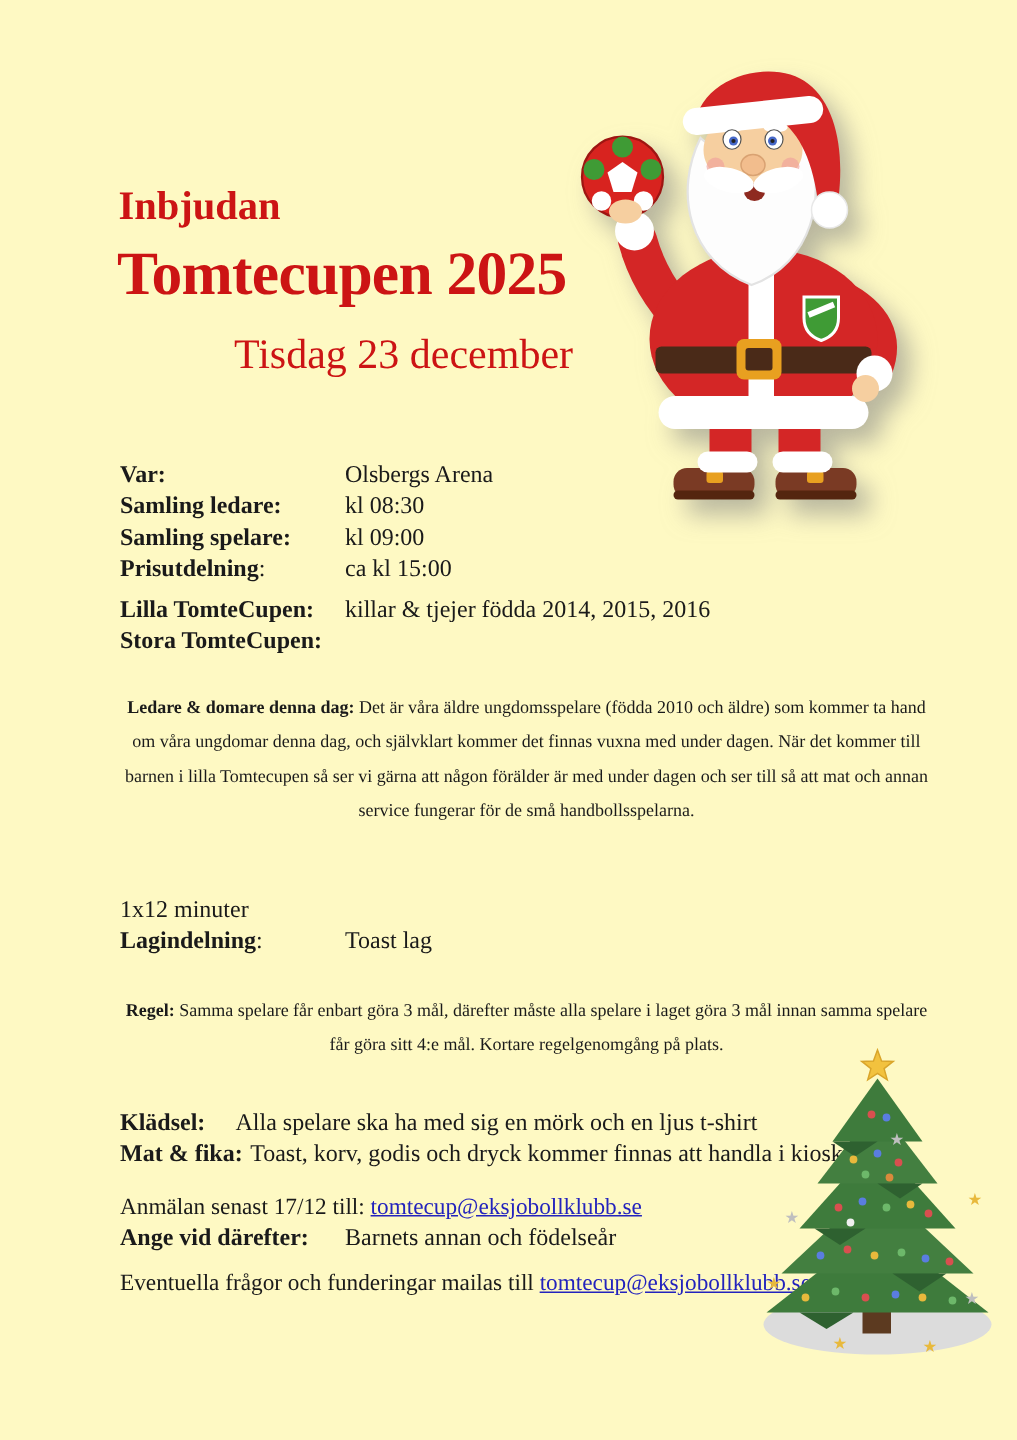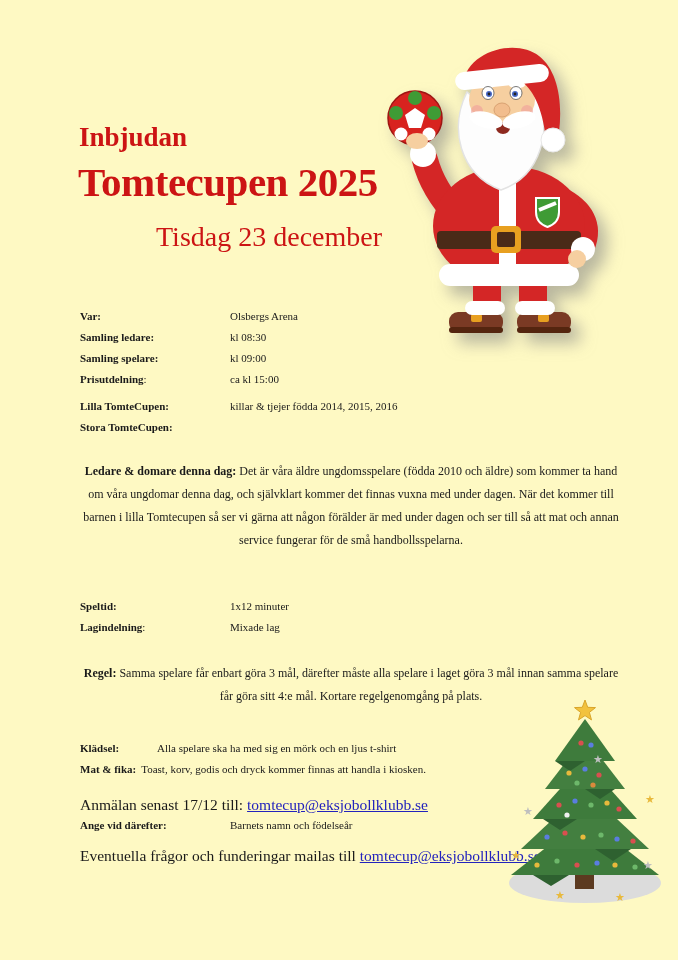--- a/index.html
+++ b/index.html
@@ -4,21 +4,21 @@
 <style>
   html,body{margin:0;padding:0;background:#ffffff;}
   .page{
     position:relative;width:678px;height:960px;background:#fef9c3;overflow:hidden;
     font-family:"Liberation Serif","DejaVu Serif",serif;color:var(--ink,#1a1a1a);
   }
   .abs{position:absolute;}
   .kicker{left:79px;top:122px;font-size:27px;font-weight:bold;color:var(--red,#cc1414);}
   .title{left:78px;top:158px;font-size:41px;font-weight:bold;color:var(--red,#cc1414);letter-spacing:-0.5px;}
   .date{left:156px;top:221px;font-size:28px;color:var(--red,#cc1414);text-align:center;}
-  .kv{left:80px;font-size:11px;line-height:21px;display:flex;white-space:nowrap;}
+  .kv{left:80px;font-size:16px;line-height:21px;display:flex;white-space:nowrap;}
   .kv .lab{font-weight:bold;width:150px;flex:none;}
   .kv .lab.narrow{width:77px;}
   .kv .lab.auto{width:auto;margin-right:5px;}
   .kv .colon{font-weight:normal;}
   .para{left:80px;width:542px;font-size:12px;line-height:23px;text-align:center;}
   .para .lead{font-weight:bold;}
   .line{left:80px;font-size:15.5px;line-height:21px;white-space:nowrap;}
   .line .b{font-weight:normal;}
   a.maillink{color:var(--link,#2323bd);text-decoration:underline;cursor:pointer;}
   .santa{left:386px;top:40px;width:258px;height:300px;
@@ -130,47 +130,46 @@
   </div>
   <div class="abs kv" style="top:417px">
     <span class="lab">Stora TomteCupen:</span>
   </div>
 
   <div class="abs para" style="top:460px">
     <span class="lead">Ledare &amp; domare denna dag:</span><span> Det är våra äldre ungdomsspelare (födda 2010 och äldre) som kommer ta hand om våra ungdomar denna dag, och självklart kommer det finnas vuxna med under dagen. När det kommer till barnen i lilla Tomtecupen så ser vi gärna att någon förälder är med under dagen och ser till så att mat och annan service fungerar för de små handbollsspelarna.</span>
   </div>
 
   <div class="abs kv" style="top:596px">
-    <span class="lab">Speltid:</span>
     <span class="val">1x12 minuter</span>
   </div>
   <div class="abs kv" style="top:617px">
     <span class="lab"><span>Lagindelning</span><span class="colon">:</span></span>
-    <span class="val">Mixade lag</span>
+    <span class="val">Toast lag</span>
   </div>
 
   <div class="abs para" style="top:662px">
     <span class="lead">Regel:</span><span> Samma spelare får enbart göra 3 mål, därefter måste alla spelare i laget göra 3 mål innan samma spelare får göra sitt 4:e mål. Kortare regelgenomgång på plats.</span>
   </div>
 
   <div class="abs kv" style="top:738px">
     <span class="lab narrow">Klädsel:</span>
     <span class="val">Alla spelare ska ha med sig en mörk och en ljus t-shirt</span>
   </div>
   <div class="abs kv" style="top:759px">
     <span class="lab auto">Mat &amp; fika:</span>
     <span class="val">Toast, korv, godis och dryck kommer finnas att handla i kiosken.</span>
   </div>
 
   <div class="abs line" style="top:794px">
     <span class="b">Anmälan senast 17/12</span><span> till: </span><a class="maillink">tomtecup@eksjobollklubb.se</a>
   </div>
   <div class="abs kv" style="top:815px">
     <span class="lab">Ange vid därefter:</span>
-    <span class="val">Barnets namn och födelseår</span>
+    <span class="val">Barnets annan och födelseår</span>
   </div>
   <div class="abs line" style="top:845px">
     <span>Eventuella frågor och funderingar mailas till </span><a class="maillink">tomtecup@eksjobollklubb.se</a>
   </div>
 
   <svg class="abs tree" viewBox="0 0 165 210" aria-hidden="true">
     <g>
       <ellipse cx="82" cy="186" rx="76" ry="20" fill="#dcdcdc"></ellipse>
       <rect x="72" y="148" width="19" height="44" fill="#5c3a20"></rect>
       <polygon points="82,120 156,178 8,178" fill="#3e7b3c"></polygon>

